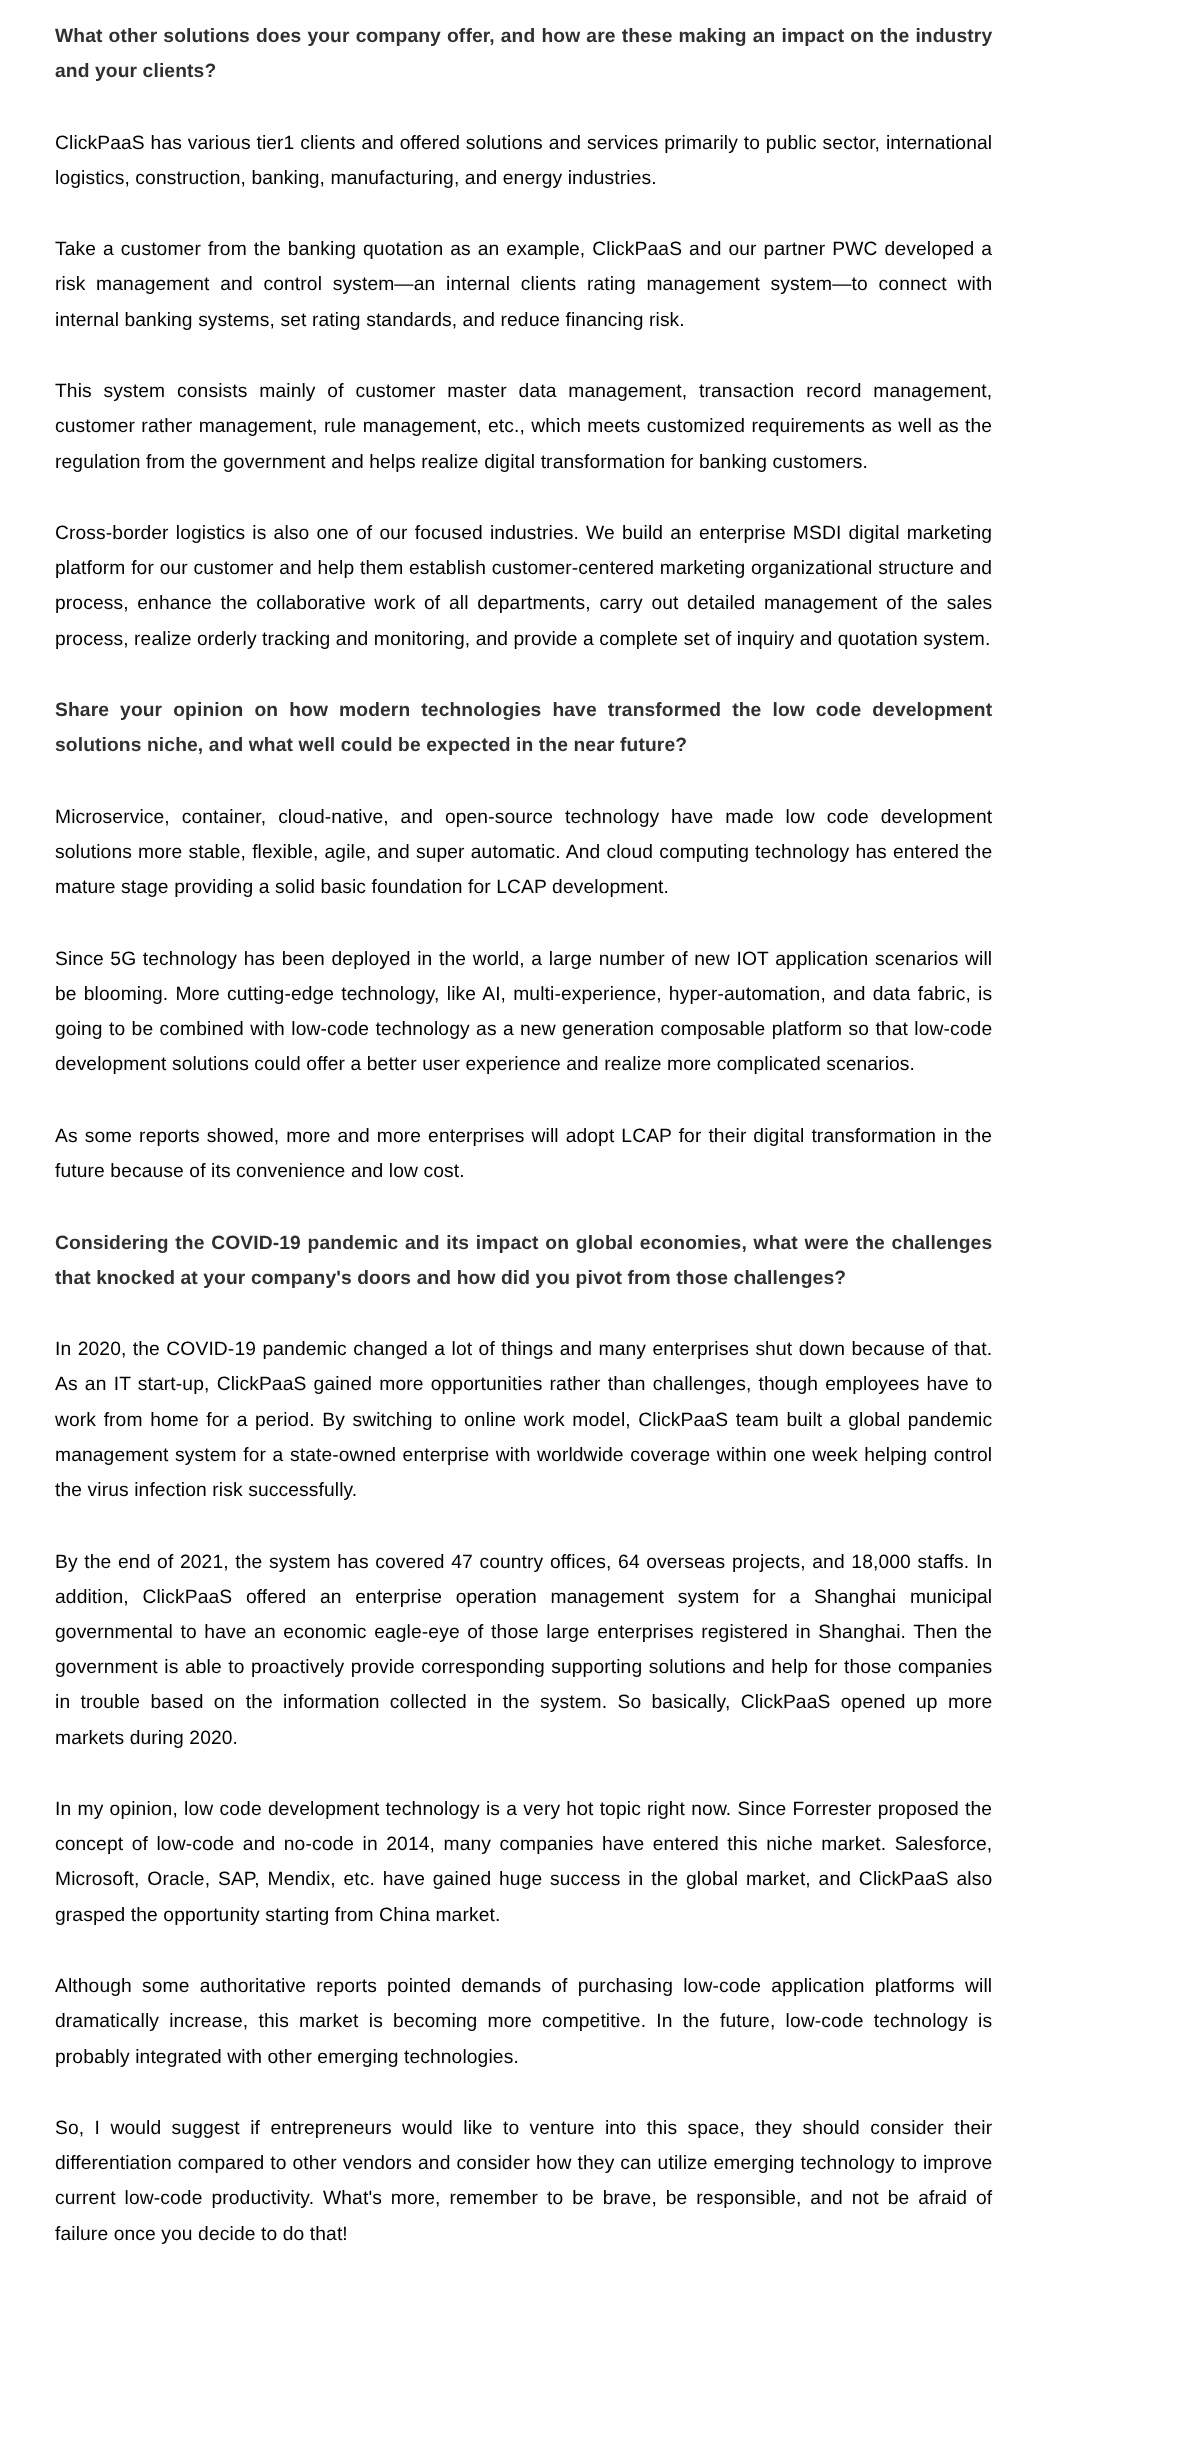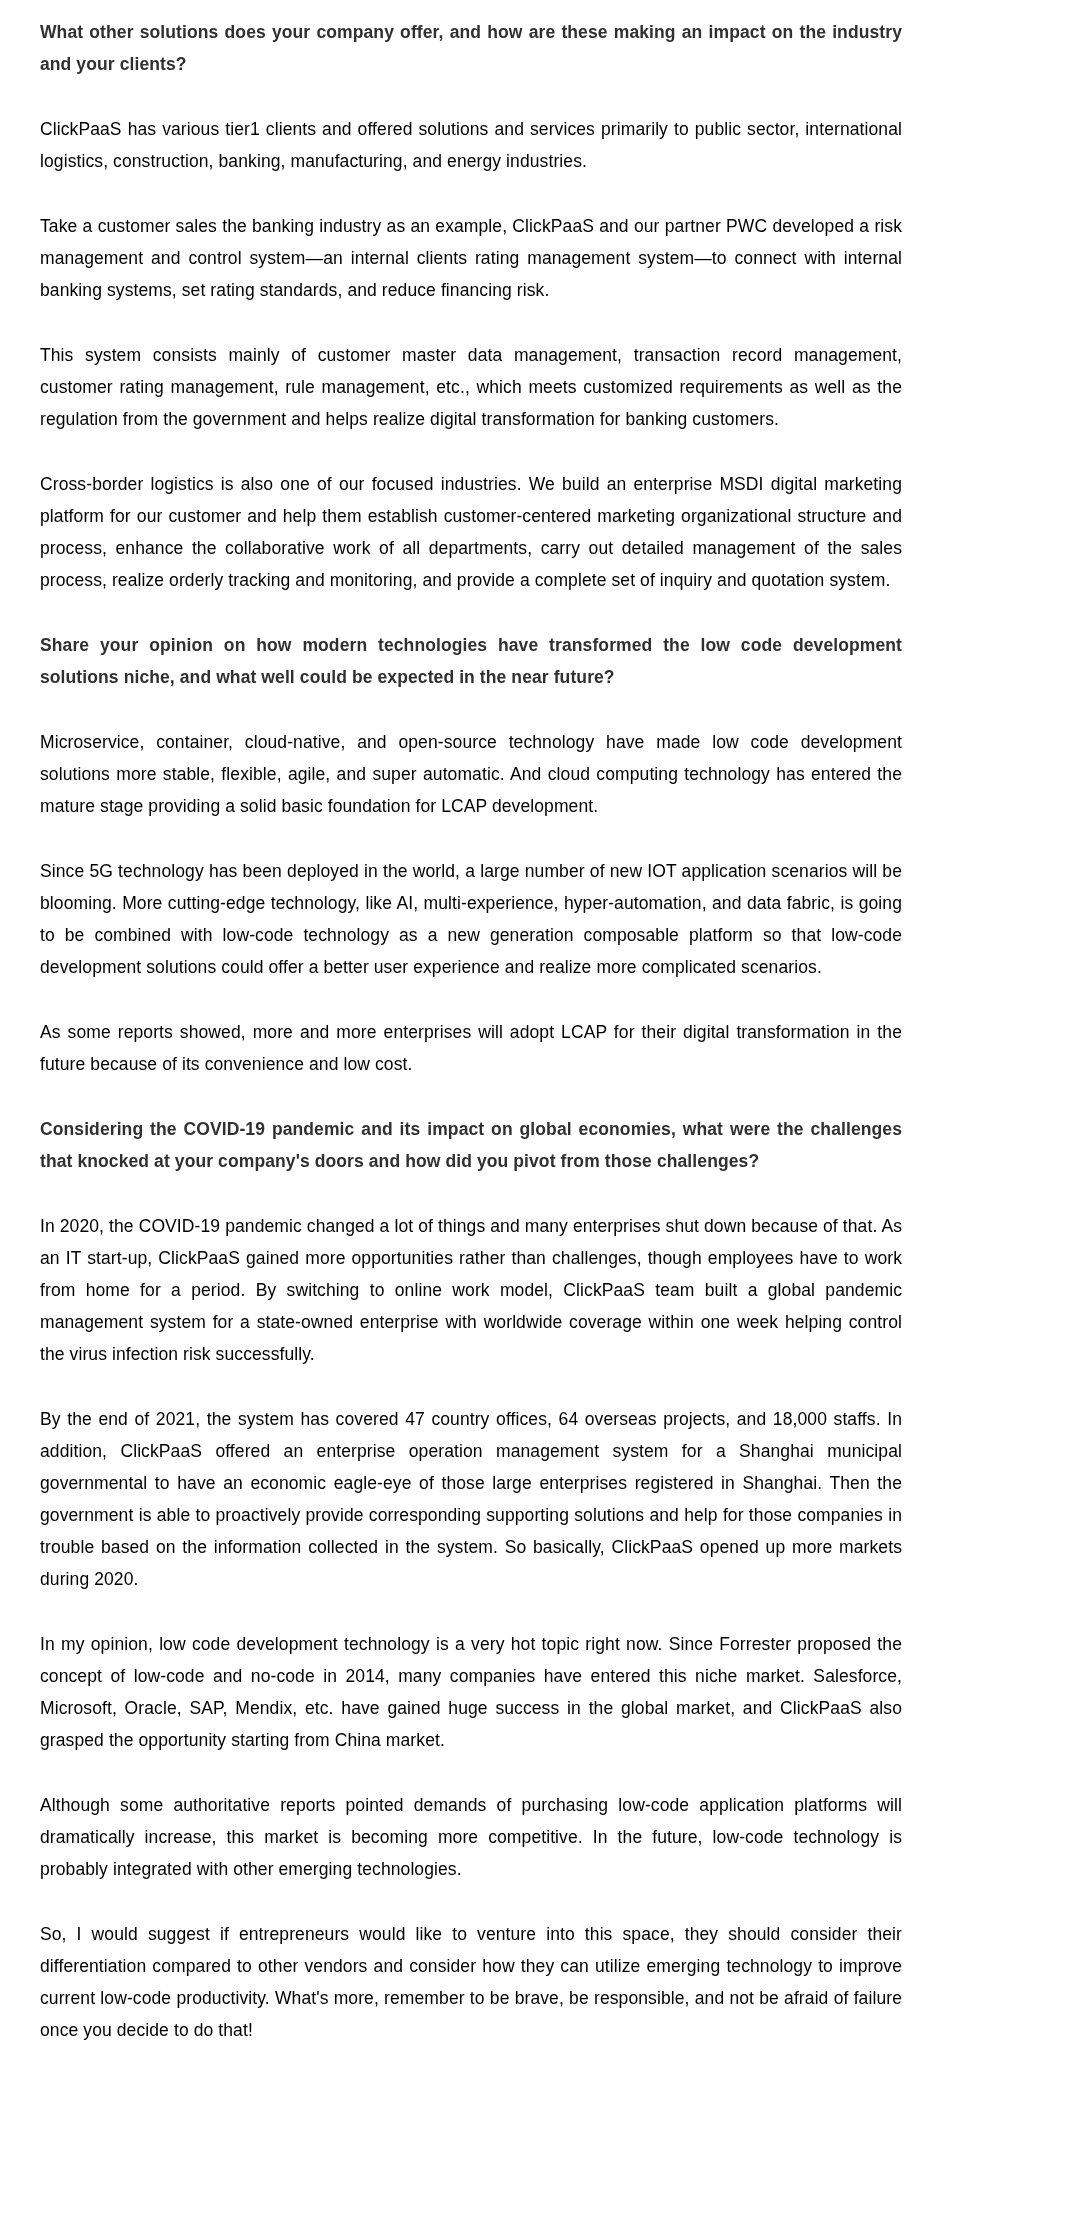--- a/index.html
+++ b/index.html
@@ -8,21 +8,21 @@
     background: #ffffff;
   }
   body {
     width: 1080px;
     font-family: "Liberation Sans", "DejaVu Sans", sans-serif;
   }
   .page {
     box-sizing: border-box;
     width: 952px;
     min-height: 2219px;
-    padding: 16px 50px 12px 40px;
+    padding: 16px 50px 12px 50px;
     background: #ffffff;
     border-radius: 26px;
   }
   .page p {
     margin: 0 0 33px 0;
     font-size: 17.5px;
     line-height: 32px;
     text-align: justify;
     letter-spacing: 0.1px;
   }
@@ -38,22 +38,22 @@
     color: #000000;
   }
 </style>
 </head>
 <body>
 
 <main class="page">
 
 <p class="question">What other solutions does your company offer, and how are these making an impact on the industry and your clients?</p>
     <p class="answer">ClickPaaS has various tier1 clients and offered solutions and services primarily to public sector, international logistics, construction, banking, manufacturing, and energy industries.</p>
-    <p class="answer">Take a customer sales the banking industry as an example, ClickPaaS and our partner PWC developed a risk management and control system—an internal clients rating management system—to connect with internal banking systems, set rating standards, and reduce financing risk.</p>
-    <p class="answer">This system consists mainly of customer master data management, transaction record management, customer rating management, rule management, etc., which meets customized requirements as well as the regulation from the government and helps realize digital transformation for banking customers.</p>
+    <p class="answer">Take a customer from the banking quotation as an example, ClickPaaS and our partner PWC developed a risk management and control system—an internal clients rating management system—to connect with internal banking systems, set rating standards, and reduce financing risk.</p>
+    <p class="answer">This system consists mainly of customer master data management, transaction record management, customer rather management, rule management, etc., which meets customized requirements as well as the regulation from the government and helps realize digital transformation for banking customers.</p>
     <p class="answer">Cross-border logistics is also one of our focused industries. We build an enterprise MSDI digital marketing platform for our customer and help them establish customer-centered marketing organizational structure and process, enhance the collaborative work of all departments, carry out detailed management of the sales process, realize orderly tracking and monitoring, and provide a complete set of inquiry and quotation system.</p>
     <p class="question">Share your opinion on how modern technologies have transformed the low code development solutions niche, and what well could be expected in the near future?</p>
     <p class="answer">Microservice, container, cloud-native, and open-source technology have made low code development solutions more stable, flexible, agile, and super automatic. And cloud computing technology has entered the mature stage providing a solid basic foundation for LCAP development.</p>
     <p class="answer">Since 5G technology has been deployed in the world, a large number of new IOT application scenarios will be blooming. More cutting-edge technology, like AI, multi-experience, hyper-automation, and data fabric, is going to be combined with low-code technology as a new generation composable platform so that low-code development solutions could offer a better user experience and realize more complicated scenarios.</p>
     <p class="answer">As some reports showed, more and more enterprises will adopt LCAP for their digital transformation in the future because of its convenience and low cost.</p>
     <p class="question">Considering the COVID-19 pandemic and its impact on global economies, what were the challenges that knocked at your company's doors and how did you pivot from those challenges?</p>
     <p class="answer">In 2020, the COVID-19 pandemic changed a lot of things and many enterprises shut down because of that. As an IT start-up, ClickPaaS gained more opportunities rather than challenges, though employees have to work from home for a period. By switching to online work model, ClickPaaS team built a global pandemic management system for a state-owned enterprise with worldwide coverage within one week helping control the virus infection risk successfully.</p>
     <p class="answer">By the end of 2021, the system has covered 47 country offices, 64 overseas projects, and 18,000 staffs. In addition, ClickPaaS offered an enterprise operation management system for a Shanghai municipal governmental to have an economic eagle-eye of those large enterprises registered in Shanghai. Then the government is able to proactively provide corresponding supporting solutions and help for those companies in trouble based on the information collected in the system. So basically, ClickPaaS opened up more markets during 2020.</p>
     <p class="answer">In my opinion, low code development technology is a very hot topic right now. Since Forrester proposed the concept of low-code and no-code in 2014, many companies have entered this niche market. Salesforce, Microsoft, Oracle, SAP, Mendix, etc. have gained huge success in the global market, and ClickPaaS also grasped the opportunity starting from China market.</p>
     <p class="answer">Although some authoritative reports pointed demands of purchasing low-code application platforms will dramatically increase, this market is becoming more competitive. In the future, low-code technology is probably integrated with other emerging technologies.</p>

